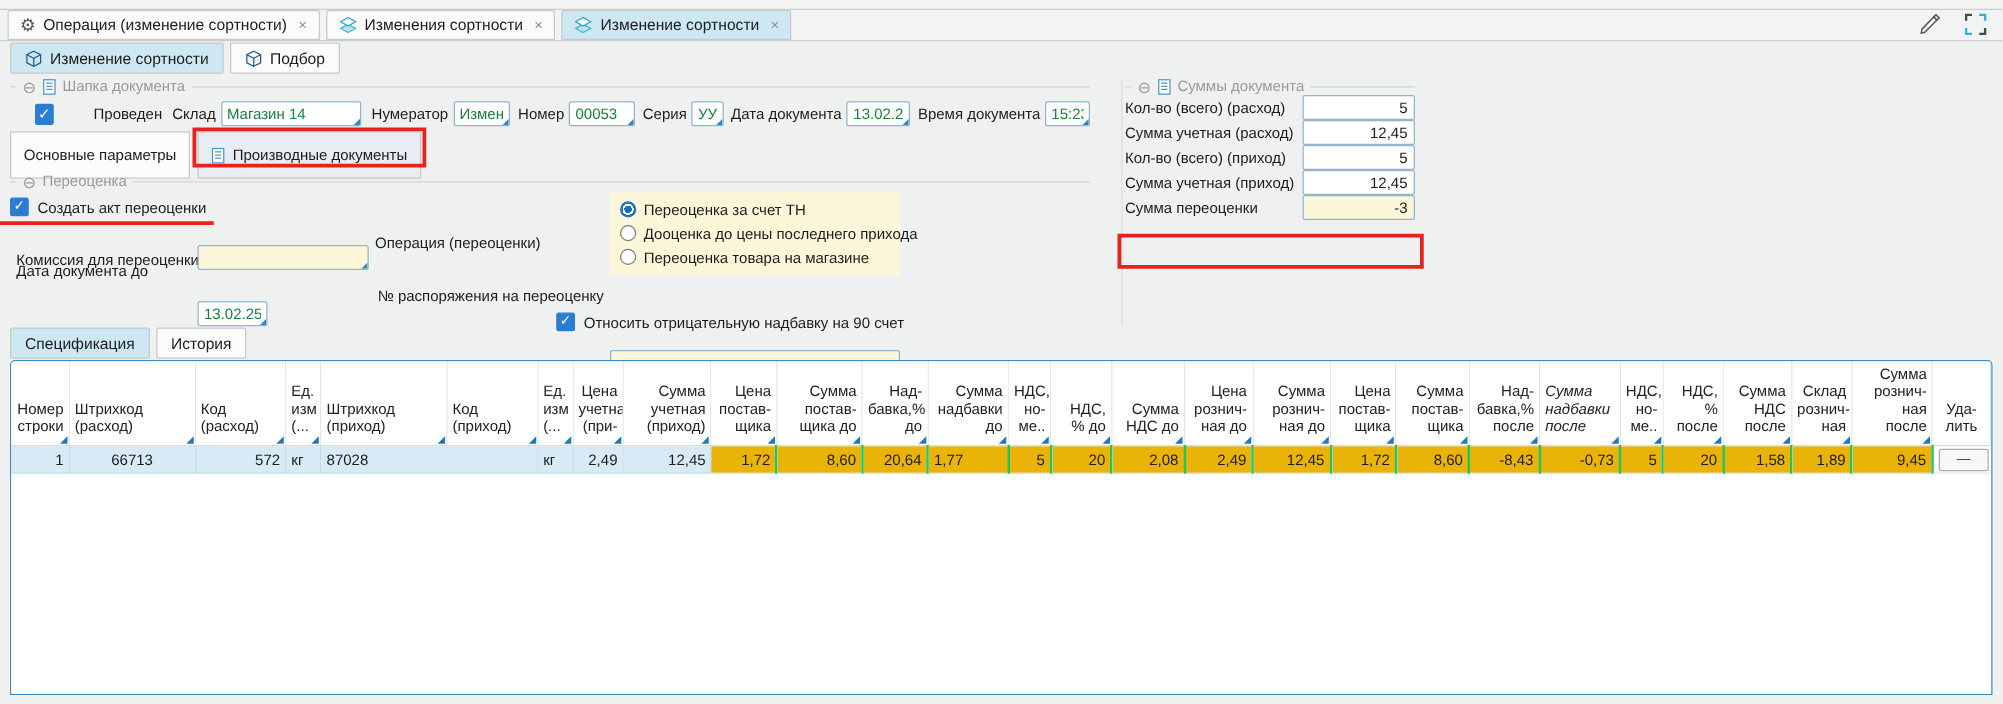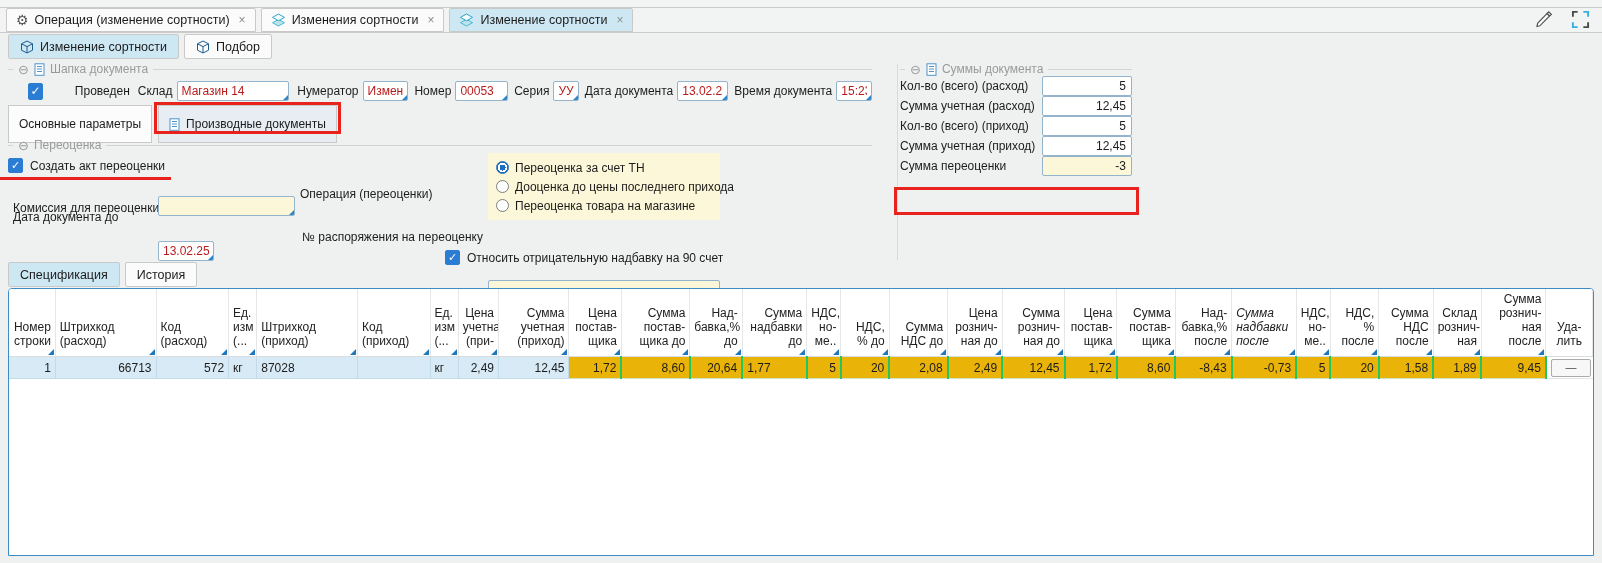--- a/index.html
+++ b/index.html
@@ -32,21 +32,21 @@
   #sec-reval{left:8px;top:138px;width:864px;height:126px}
   #sec-sums{left:900px;top:62px;width:232px}
   .vdivider{left:897px;top:64px;width:1px;height:196px;background:#dadada}
   
   .fieldsrow{position:absolute;left:0;top:18px;display:flex;align-items:center;height:22px;width:100%}
   .lbl{white-space:nowrap}
   .fld{position:relative;background:#fff;border:1px solid #93b4cb;border-radius:2px;height:20px;
     box-sizing:border-box;display:flex;align-items:center;padding:0 4px;overflow:hidden}
   .fld::after{content:"";position:absolute;right:0;bottom:0;width:0;height:0;
     border-left:5px solid transparent;border-bottom:5px solid #2e86c8}
-  .fld input{border:none;outline:none;background:transparent;font:inherit;width:100%;padding:0;color:#b91c1c}
+  .fld input{border:none;outline:none;background:transparent;font:inherit;width:100%;padding:0;color:#15803d}
   .fld.yellow{background:#fbf7d8}
   .subtabs{position:absolute;left:0;top:43px;display:flex;gap:6px}
   .stab{display:flex;align-items:center;gap:6px;padding:0 10px;height:38px;background:#fcfcfc;
     border:1px solid #c9c9c9;font-size:12px;box-sizing:border-box;white-space:nowrap}
   .stab-doc{background:#e7edf2}
   .cb{width:15px;height:15px;background:#2b7cd3;border:1px solid #2b7cd3;border-radius:2px;color:#fff;
     font-size:11px;font-weight:bold;display:flex;align-items:center;justify-content:center;line-height:1;box-sizing:border-box}
   .cb.big{width:17px;height:17px;font-size:12px}
   .radiobox{background:#fbf7d8;padding:5px 8px;box-sizing:border-box}
   .rrow{display:flex;align-items:center;gap:6px;height:19px}
@@ -358,21 +358,21 @@
           <th class="arrow" style="text-align: right;">НДС, % после</th>
           <th class="arrow" style="text-align: right;">Сумма НДС после</th>
           <th class="arrow" style="text-align: right;">Склад рознич- ная</th>
           <th class="arrow" style="text-align: right;">Сумма рознич- ная после</th>
           <th style="text-align: center;">Уда- лить</th>
         </tr>
       </thead>
     <tbody id="tbody">
         <tr class="datarow">
           <td class="c-blue" style="text-align: right;">1</td>
-          <td class="c-blue" style="text-align: right; margin-left: 12px;">66713</td>
+          <td class="c-blue" style="text-align: center; margin-left: 12px;">66713</td>
           <td class="c-blue" style="text-align: right;">572</td>
           <td class="c-blue" style="text-align: left;">кг</td>
           <td class="c-blue" style="text-align: left;">87028</td>
           <td class="c-blue" style="text-align: left;"></td>
           <td class="c-blue" style="text-align: left;">кг</td>
           <td class="c-blue" style="text-align: right;">2,49</td>
           <td class="c-blue" style="text-align: right;">12,45</td>
           <td class="c-green" style="text-align: right;">1,72</td>
           <td class="c-green" style="text-align: right;">8,60</td>
           <td class="c-green" style="text-align: right;">20,64</td>

